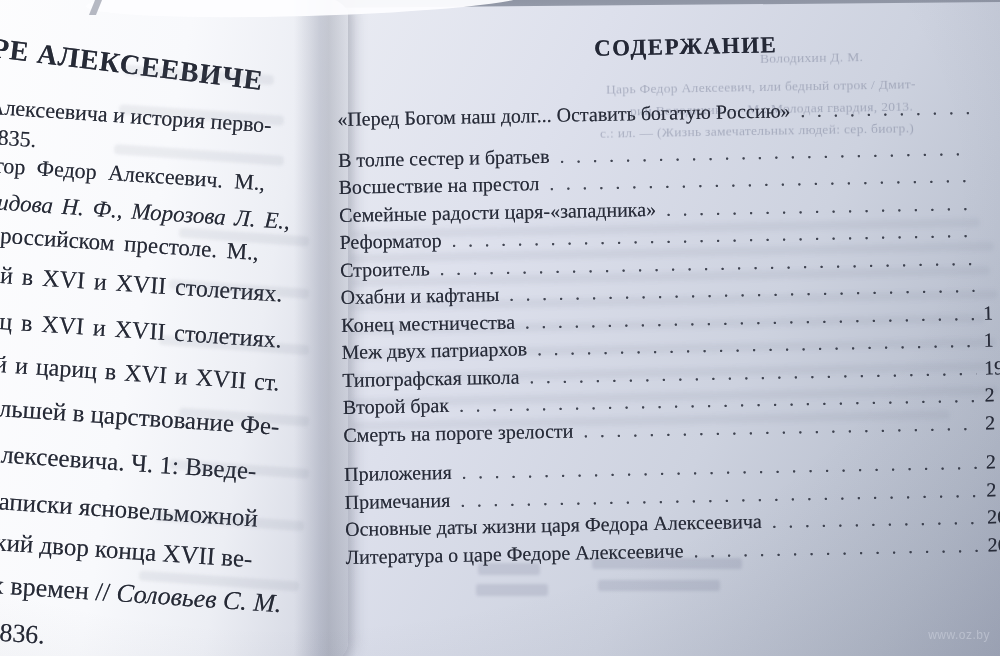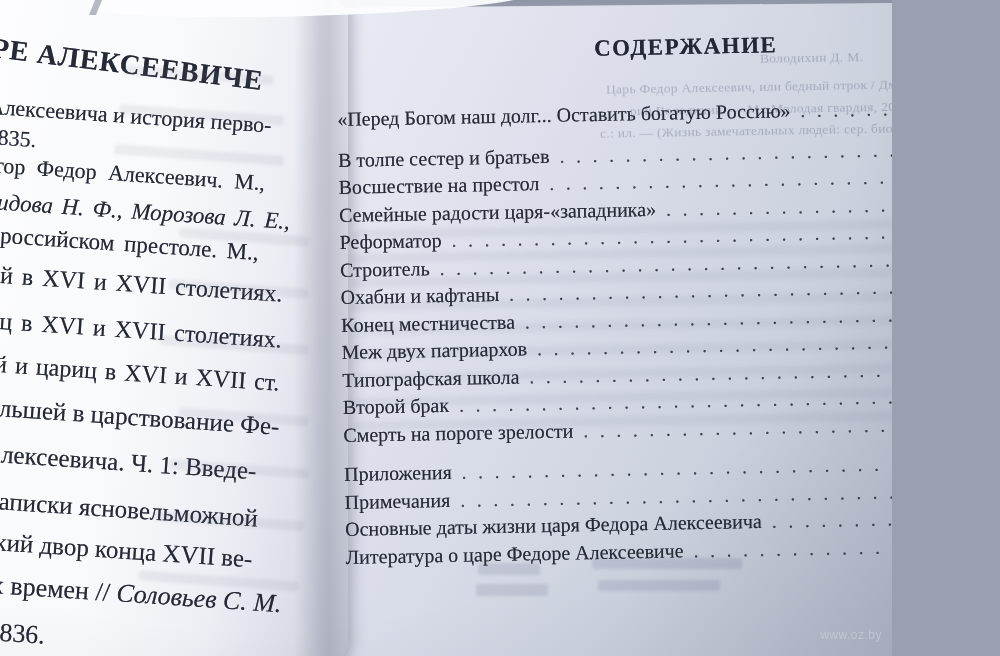--- a/index.html
+++ b/index.html
@@ -1,17 +1,17 @@
 <!DOCTYPE html>
 <html><head>
 <meta charset="utf-8">
 <style>
   html,body{margin:0;padding:0;background:#9aa0af;}
   #stage{
-    position:relative;width:892px;height:656px;overflow:hidden;
+    position:relative;width:1000px;height:656px;overflow:hidden;
     background:linear-gradient(180deg,#8f95a4 0px,#9aa0af 16px,#a7adbc 44px,#abb1c0 100%);
     font-family:"Liberation Serif","DejaVu Serif",serif;
   }
   
   .page-left{
     position:absolute;left:-26px;top:-16px;width:374px;height:692px;z-index:2;overflow:hidden;
     background:linear-gradient(100deg,#fdfdfe 0%,#f8f9fc 45%,#eceef4 70%,#d9dce6 88%,#c3c7d4 100%);
     border-top-right-radius:110px 30px;border-bottom-right-radius:70px 34px;
     box-shadow:6px 0 14px rgba(70,76,96,.25);
   }

